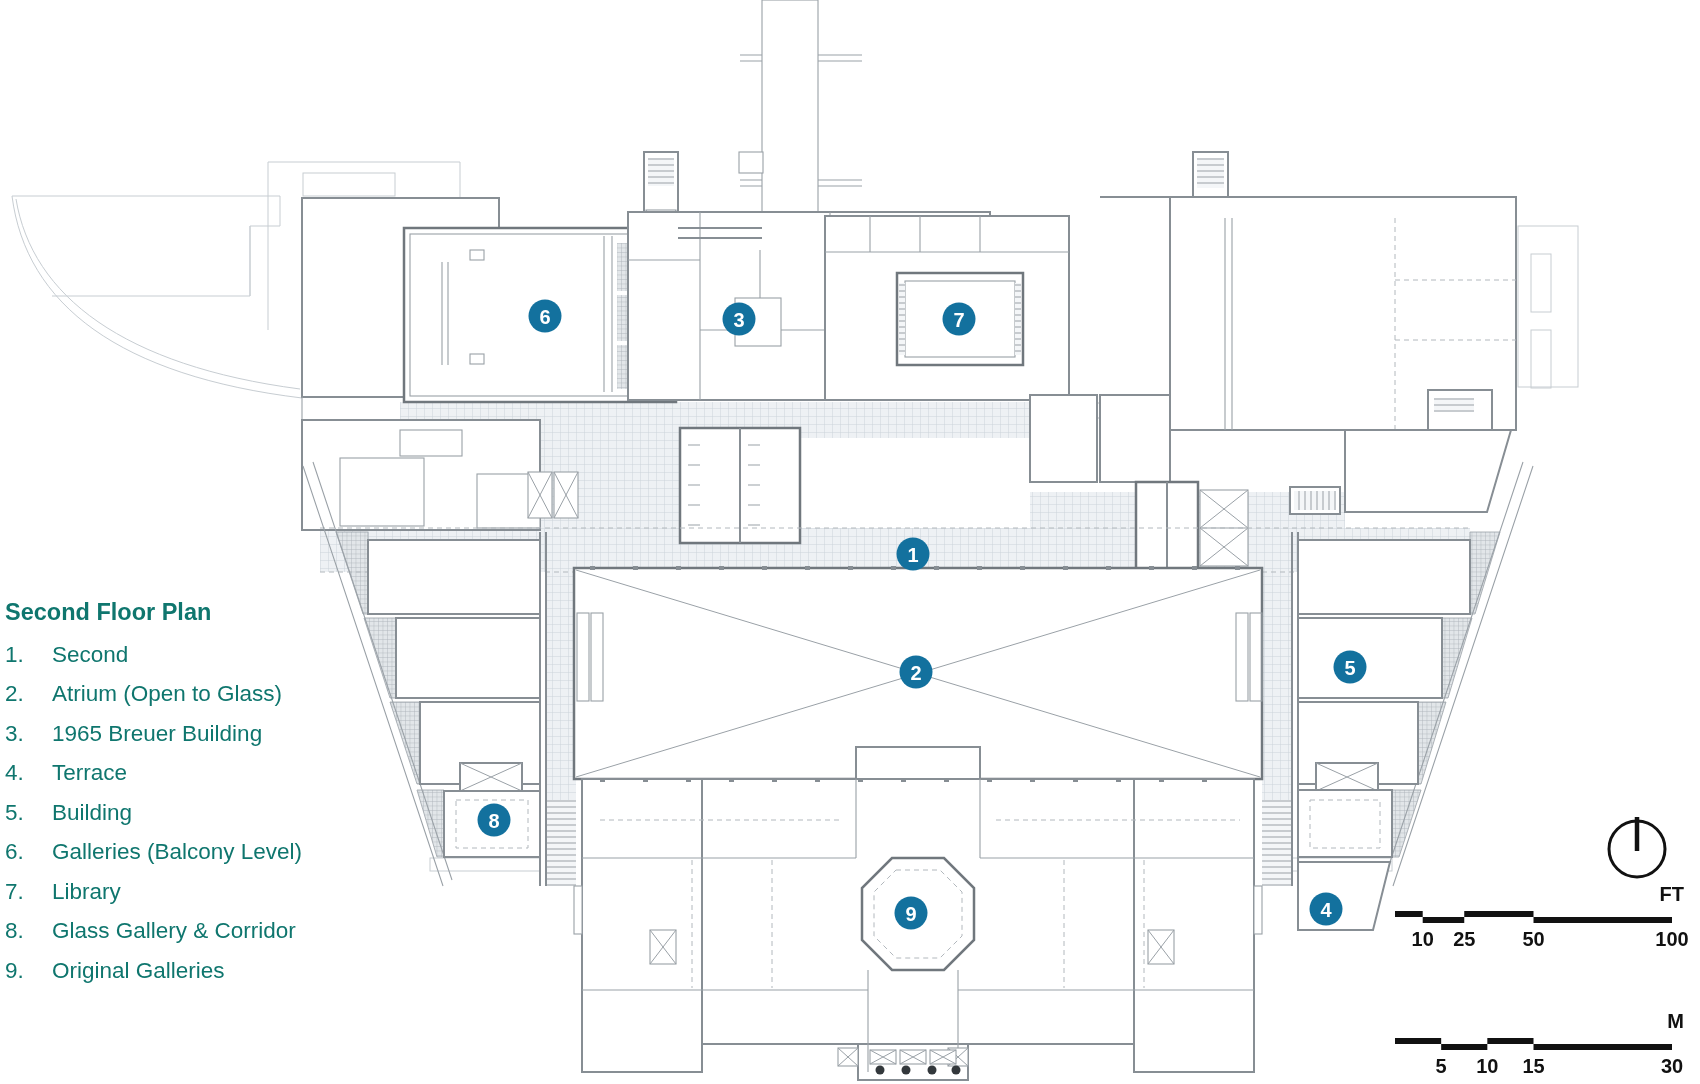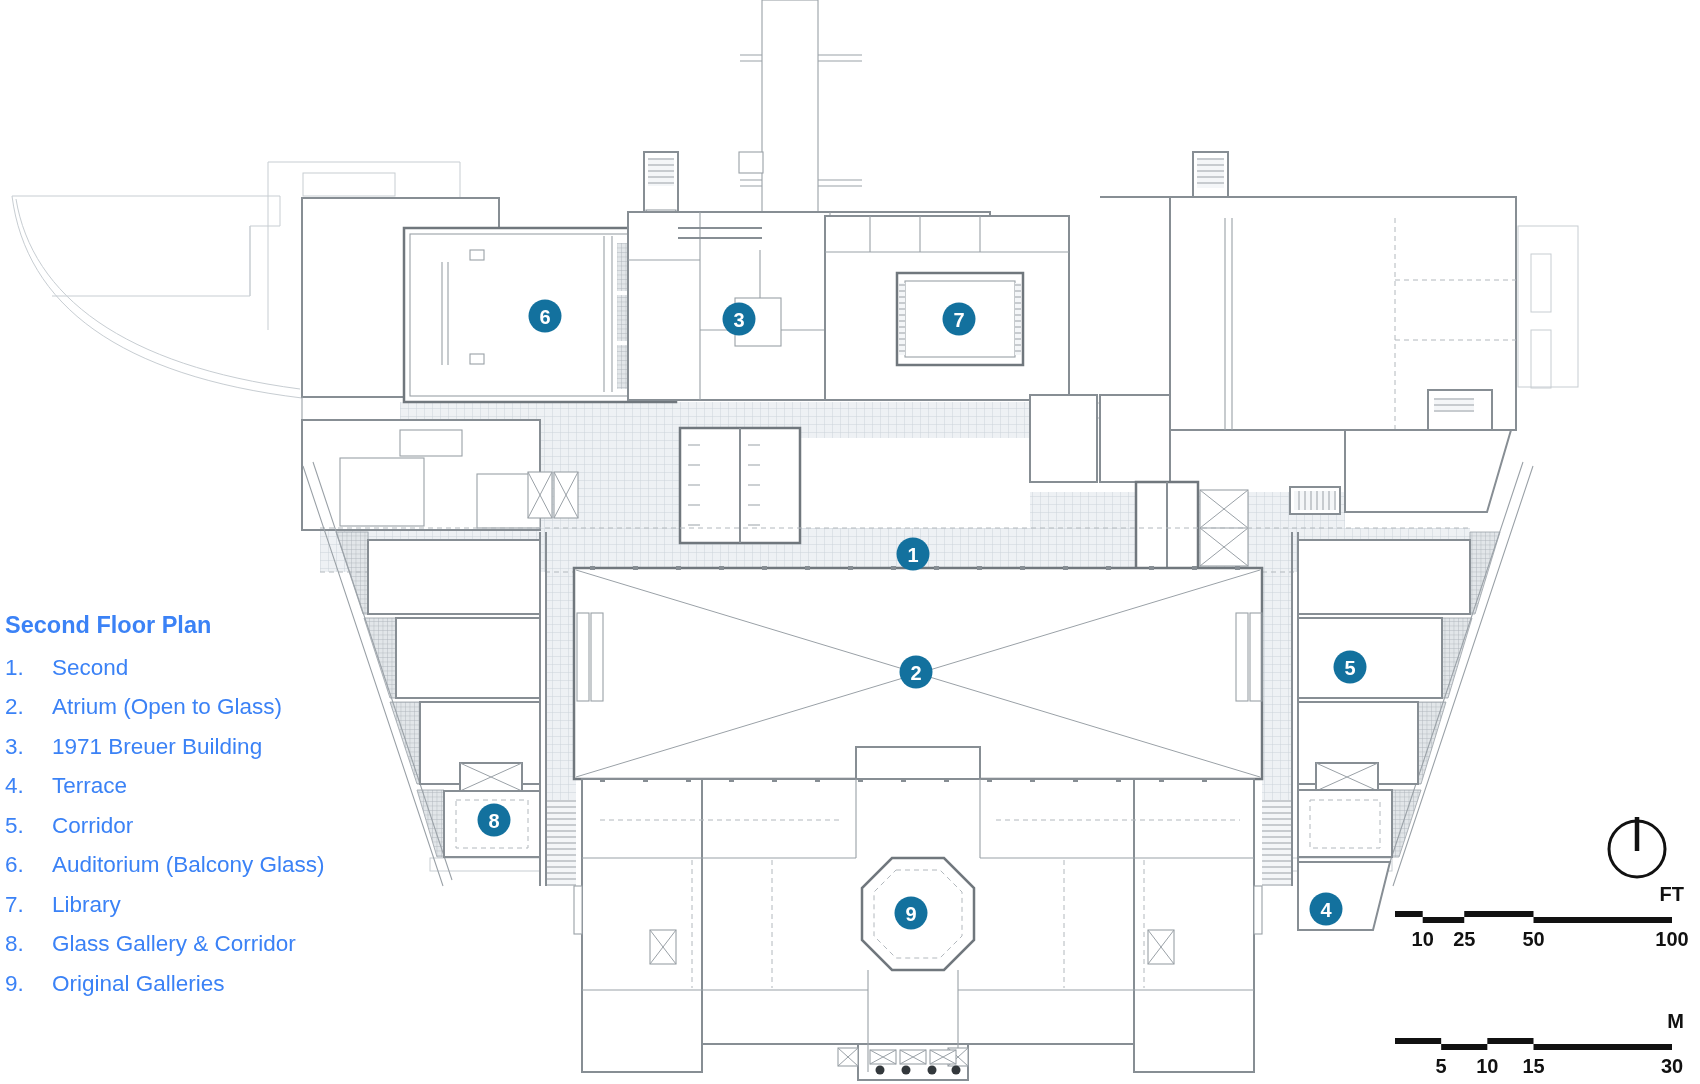--- a/index.html
+++ b/index.html
@@ -1,20 +1,20 @@
 <!DOCTYPE html>
 <html><head>
 <meta charset="utf-8">
 <style>
   html,body{margin:0;padding:0;background:#fff;}
   #stage{position:relative;width:1700px;height:1084px;background:#fff;overflow:hidden;
          font-family:"Liberation Sans",sans-serif;}
   #plan-svg{position:absolute;left:0;top:0;}
   
-  .legend{position:absolute;left:5px;top:612px;width:370px;color:#3b82f6;}
+  .legend{position:absolute;left:5px;top:599px;width:370px;color:#0f766e;}
   .legend h1{font-size:23.5px;line-height:27px;margin:0 0 9px 0;font-weight:bold;}
   .legend ol{list-style:none;margin:0;padding:0;}
   .legend li{display:flex;height:39.5px;align-items:center;font-size:22.5px;}
   .legend .num{width:47px;flex:0 0 47px;}
   
   .lt{stroke:#c7cdd2;stroke-width:1;fill:none;}
   .w1{stroke:#9aa1a7;stroke-width:1.1;fill:none;}
   .w2{stroke:#878e94;stroke-width:2;fill:none;}
   .w25{stroke:#70777d;stroke-width:2.5;fill:none;}
   .fw{fill:#ffffff;stroke:#878e94;stroke-width:2;}
@@ -332,33 +332,33 @@
     <li>
           <span class="num">1.</span>
           <span>Second</span>
         </li>
     <li>
           <span class="num">2.</span>
           <span>Atrium (Open to Glass)</span>
         </li>
     <li>
           <span class="num">3.</span>
-          <span>1971 Breuer Building</span>
+          <span>1965 Breuer Building</span>
         </li>
     <li>
           <span class="num">4.</span>
           <span>Terrace</span>
         </li>
     <li>
           <span class="num">5.</span>
-          <span>Corridor</span>
+          <span>Building</span>
         </li>
     <li>
           <span class="num">6.</span>
-          <span>Auditorium (Balcony Glass)</span>
+          <span>Galleries (Balcony Level)</span>
         </li>
     <li>
           <span class="num">7.</span>
           <span>Library</span>
         </li>
     <li>
           <span class="num">8.</span>
           <span>Glass Gallery &amp; Corridor</span>
         </li>
     <li>

